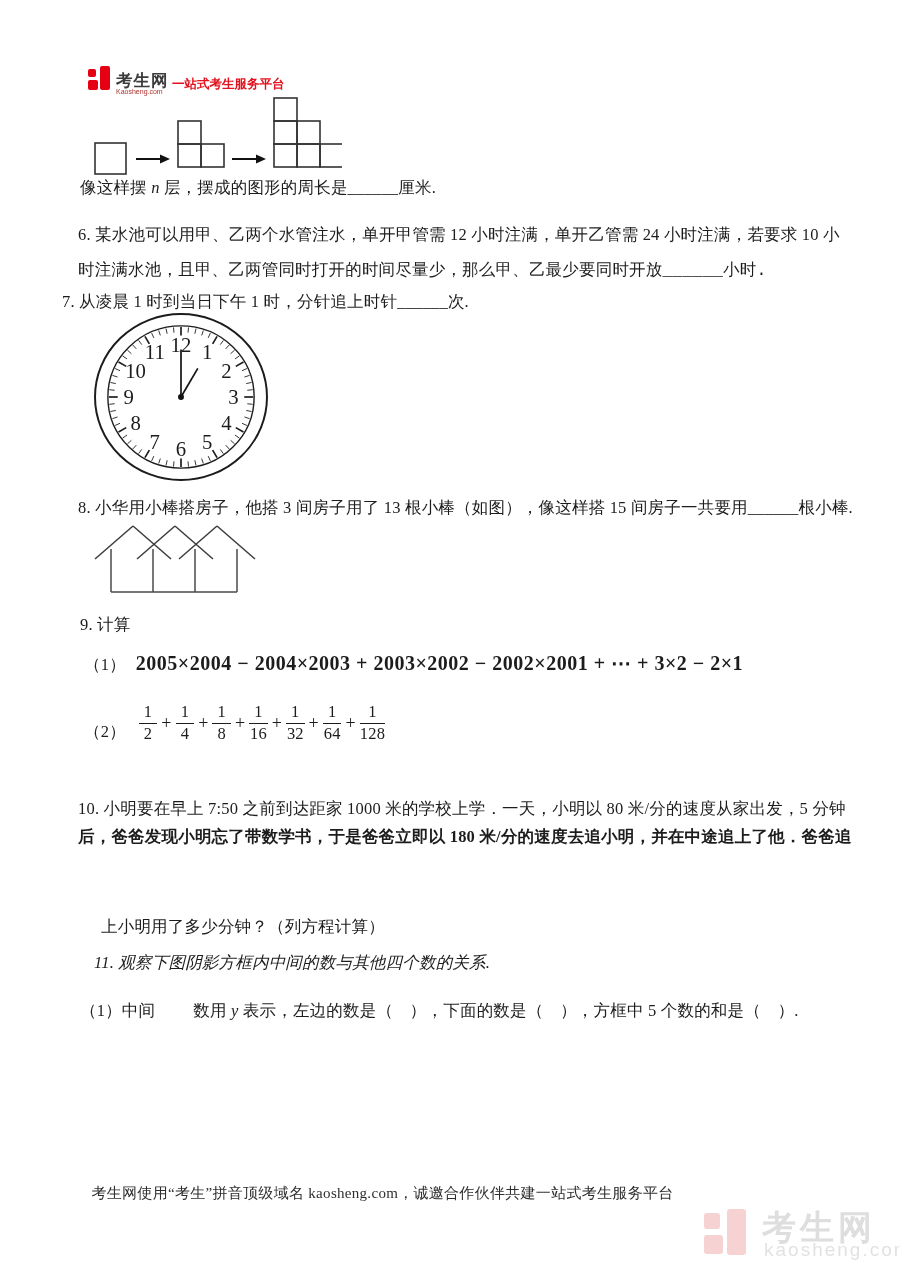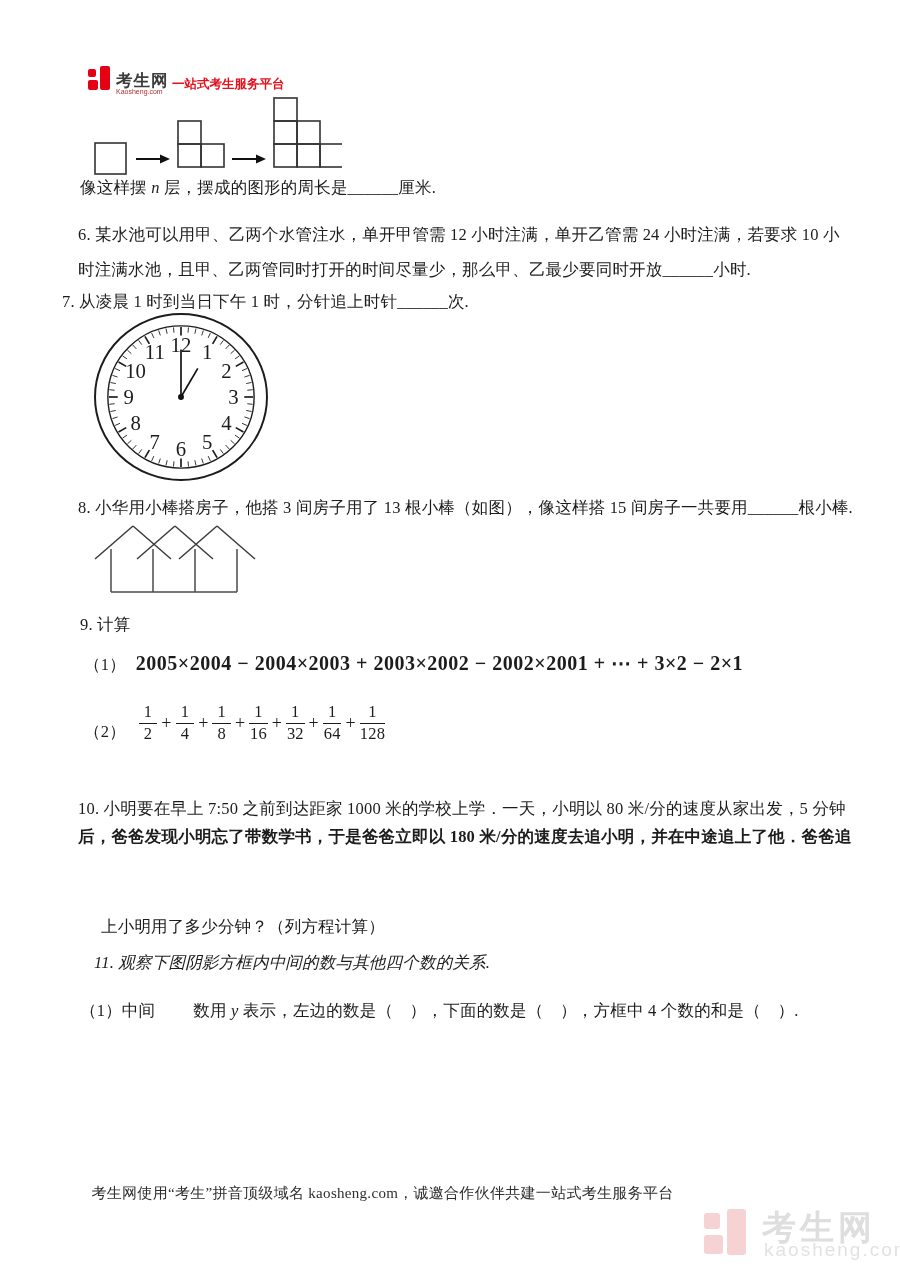--- a/index.html
+++ b/index.html
@@ -75,21 +75,21 @@
     <rect x="207" y="48" width="23" height="23"></rect>
     <rect x="230" y="48" width="23" height="23"></rect>
   </g>
 </svg>
 
 <div class="line" style="left:80px;top:177px;text-align:right;">
   <span>像这样摆 </span><i>n</i><span> 层，摆成的图形的周长是______厘米.</span>
 </div>
 
 <div class="line" style="left:78px;top:224px;">6. 某水池可以用甲、乙两个水管注水，单开甲管需 12 小时注满，单开乙管需 24 小时注满，若要求 10 小</div>
-<div class="line" style="left:78px;top:259px;">时注满水池，且甲、乙两管同时打开的时间尽量少，那么甲、乙最少要同时开放______小时.</div>
+<div class="line" style="left:78px;top:259px;font-family:Liberation Mono, monospace;">时注满水池，且甲、乙两管同时打开的时间尽量少，那么甲、乙最少要同时开放______小时.</div>
 
 <div class="line" style="left:62px;top:291px;">7. 从凌晨 1 时到当日下午 1 时，分针追上时针______次.</div>
 
 <svg class="abs" style="left:92px;top:312px;" width="178" height="170" viewBox="0 0 180 172">
   <g fill="none" stroke="#1c1c1c">
     <ellipse cx="90" cy="86" rx="87" ry="84" stroke-width="2"></ellipse>
     <ellipse cx="90" cy="86" rx="74" ry="72" stroke-width="1.4"></ellipse>
   </g>
   <g id="clock-ticks">
       <line x1="90.0" y1="23.9" x2="90.0" y2="15.2" stroke="#1c1c1c" stroke-width="1.7"></line>
@@ -203,21 +203,21 @@
 <div class="line" style="left:84px;top:703px;">
   <span class="plabel vlow">（2）</span><span class="frac"><span class="fnum">1</span><span class="fden">2</span></span><span class="plus">+</span><span class="frac"><span class="fnum">1</span><span class="fden">4</span></span><span class="plus">+</span><span class="frac"><span class="fnum">1</span><span class="fden">8</span></span><span class="plus">+</span><span class="frac"><span class="fnum">1</span><span class="fden">16</span></span><span class="plus">+</span><span class="frac"><span class="fnum">1</span><span class="fden">32</span></span><span class="plus">+</span><span class="frac"><span class="fnum">1</span><span class="fden">64</span></span><span class="plus">+</span><span class="frac"><span class="fnum">1</span><span class="fden">128</span></span>
 </div>
 
 <div class="line" style="left:78px;top:798px;">10. 小明要在早上 7:50 之前到达距家 1000 米的学校上学．一天，小明以 80 米/分的速度从家出发，5 分钟</div>
 <div class="line" style="left:78px;top:826px;font-weight:bold;">后，爸爸发现小明忘了带数学书，于是爸爸立即以 180 米/分的速度去追小明，并在中途追上了他．爸爸追</div>
 <div class="line" style="left:78px;top:916px;margin-left:23px;">上小明用了多少分钟？（列方程计算）</div>
 
 <div class="line" style="left:94px;top:952px;font-style:italic;">11. 观察下图阴影方框内中间的数与其他四个数的关系.</div>
 <div class="line" style="left:80px;top:1000px;">
-  <span>（1）中间</span><span class="gap38"></span><span>数用 </span><i>y</i><span> 表示，左边的数是（　），下面的数是（　），方框中 4 个数的和是（　）.</span>
+  <span>（1）中间</span><span class="gap38"></span><span>数用 </span><i>y</i><span> 表示，左边的数是（　），下面的数是（　），方框中 5 个数的和是（　）.</span>
 </div>
 
 <div class="footer">考生网使用“考生”拼音顶级域名 kaosheng.com，诚邀合作伙伴共建一站式考生服务平台</div>
 
 <div class="abs" style="left:700px;top:1205px;width:200px;height:60px;">
   <div class="logo-mark" style="left:4px;top:4px;width:46px;height:48px;">
     <span class="blk" style="left:0;top:4px;width:16px;height:16px;background:#f7d2d2;border-radius:3px;"></span>
     <span class="blk" style="left:0;top:26px;width:19px;height:19px;background:#f7d2d2;border-radius:3px;"></span>
     <span class="blk" style="left:23px;top:0;width:19px;height:46px;background:#f7d2d2;border-radius:3px;"></span>
   </div>

